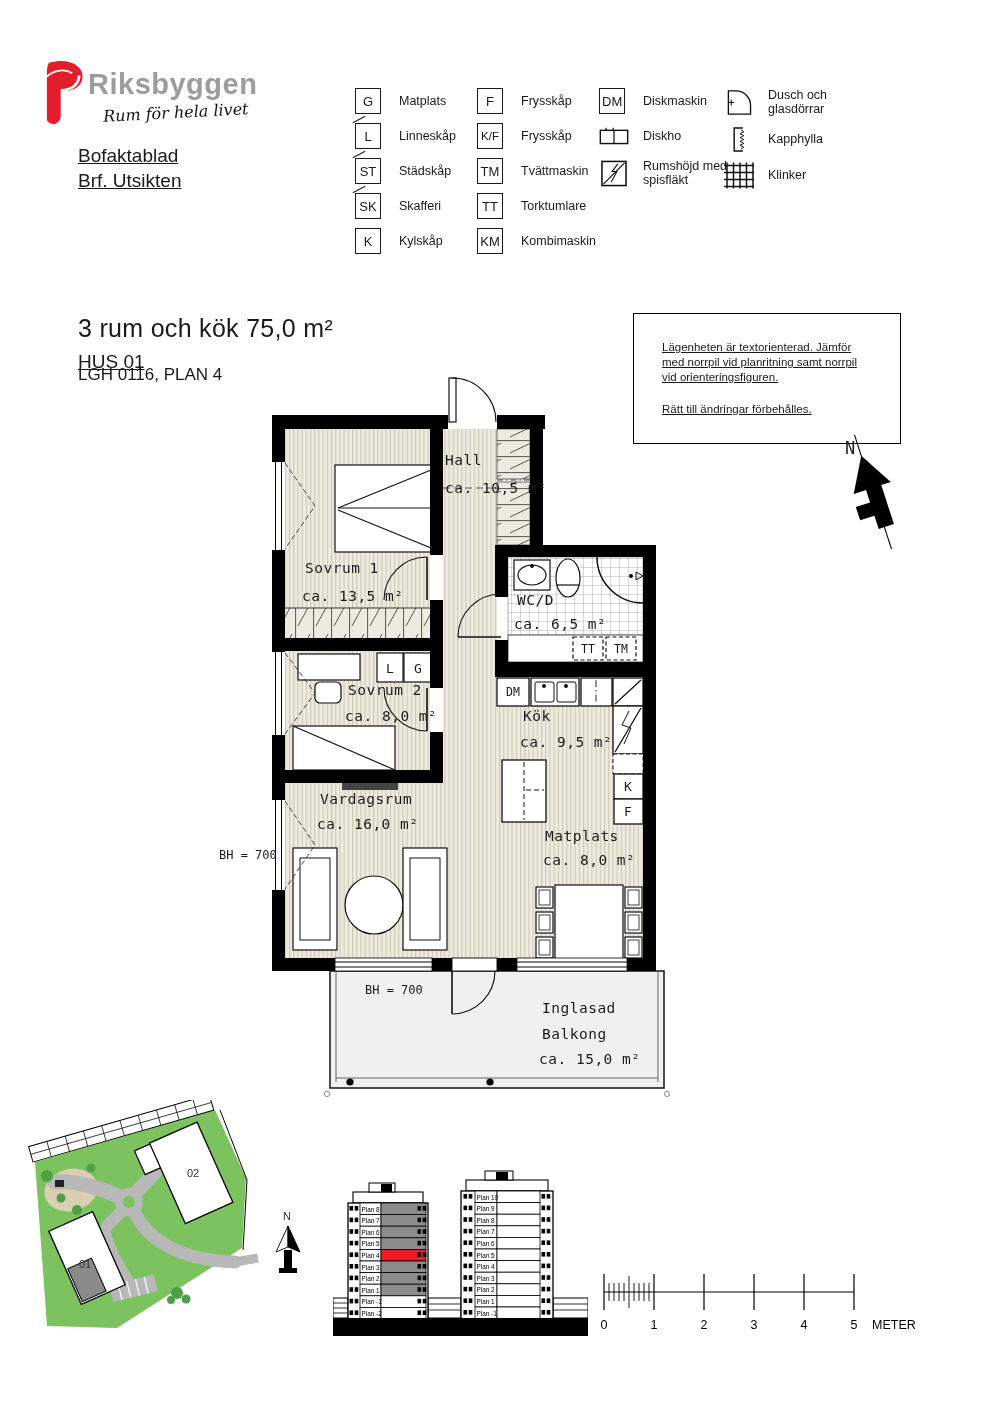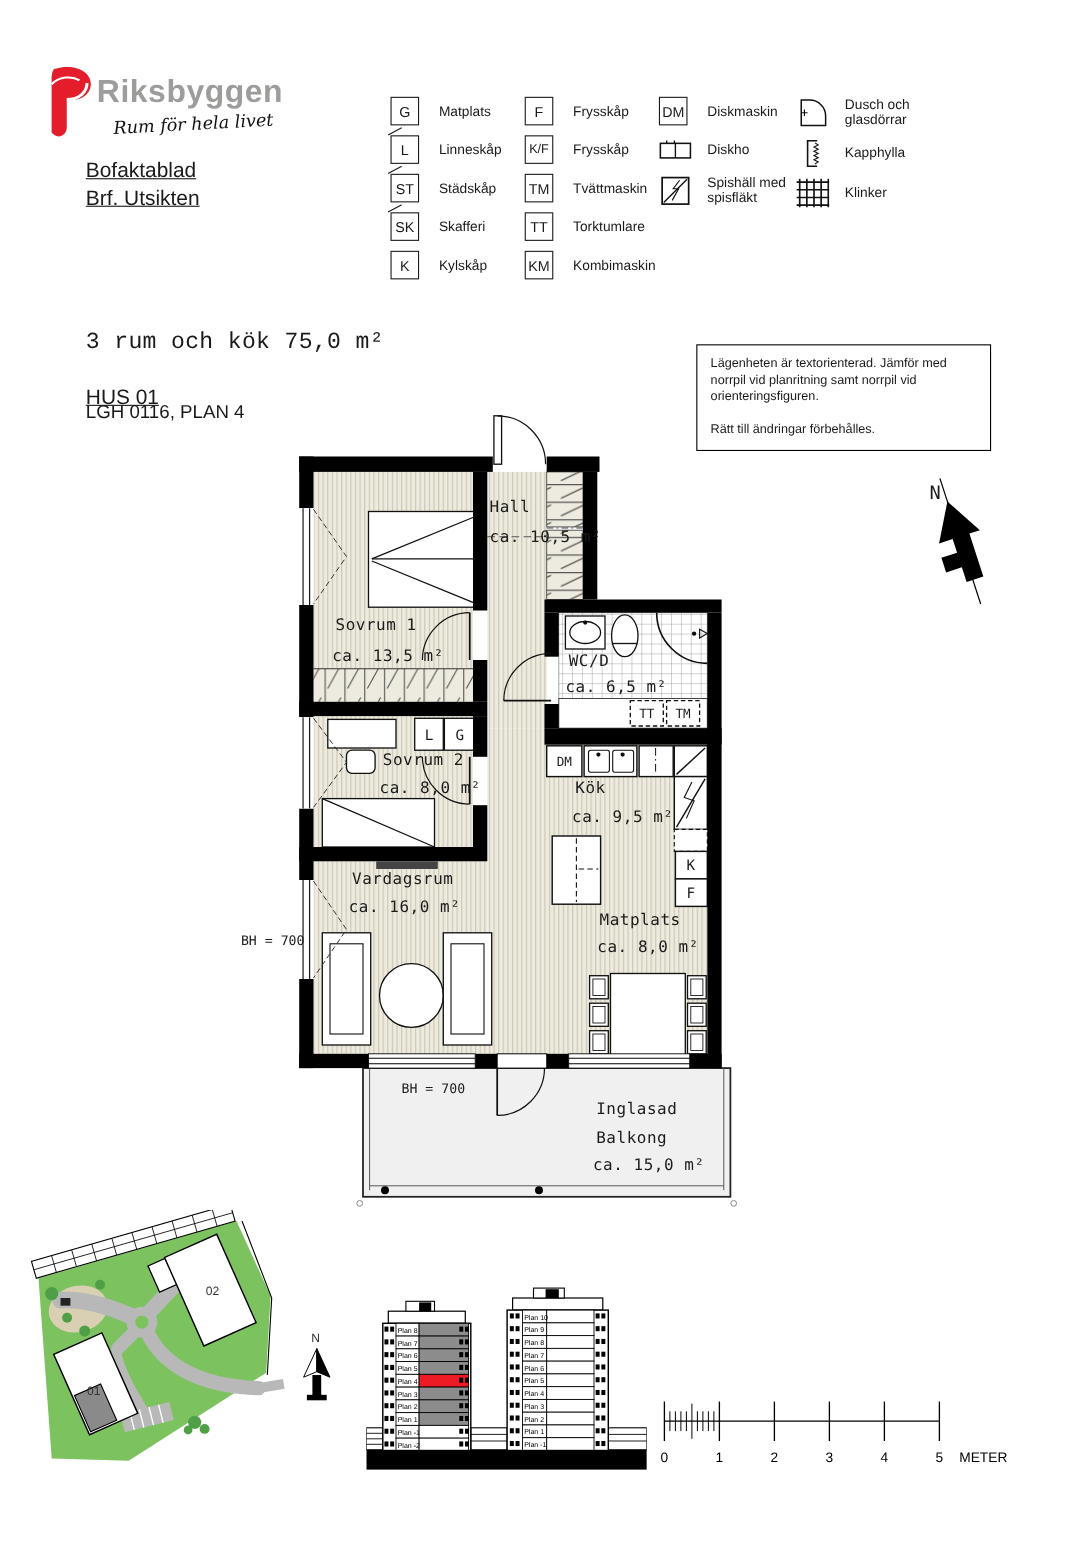--- a/index.html
+++ b/index.html
@@ -23,27 +23,27 @@
   .sym-box{min-width:26px;height:26px;box-sizing:border-box;border:1.6px solid #1a1a1a;background:#fff;
            display:flex;align-items:center;justify-content:center;font-size:13px;padding:0 2px;position:relative;}
   .sym-box.wide{font-size:11.5px;}
   .sym-box.tall::after{content:"";position:absolute;left:-4px;bottom:-7px;width:14px;
            border-top:1.4px solid #1a1a1a;transform:rotate(-28deg);}
   .legend-label{font-size:12.5px;line-height:1.15;white-space:pre-line;}
   .sym-svg{display:flex;align-items:center;}
   .sym-svg svg{width:30px;height:27px;}
 
   
-  .apt-title{left:78px;top:300px;font-size:21px;letter-spacing:.3px;font-family:Liberation Mono, monospace;}
+  .apt-title{left:78px;top:314px;font-size:25px;letter-spacing:.3px;}
   .house-label{left:78px;top:351px;font-size:19px;text-decoration:underline;}
   .unit-label{left:78px;top:365px;font-size:17px;}
 
   .notice-box{left:633px;top:313px;width:268px;border:1.6px solid #000;padding:10px 12px;
               font-size:11.5px;line-height:1.32;box-sizing:border-box;}
-  .notice-box p{margin:0;}
+  .notice-box p{margin:16px;text-decoration:underline;}
   .notice-box p + p{margin-top:14px;}
 
   
   text.pl{font-family:"DejaVu Sans Mono",monospace;font-size:14.5px;fill:#1b1b1b;letter-spacing:.5px;}
   text.pls{font-family:"DejaVu Sans Mono",monospace;font-size:12px;fill:#1b1b1b;}
   text.plx{font-family:"DejaVu Sans Mono",monospace;font-size:11.5px;fill:#1b1b1b;text-anchor:middle;}
   text.plb{font-family:"DejaVu Sans Mono",monospace;font-size:13px;fill:#1b1b1b;text-anchor:middle;}
   text.site{font-family:"Liberation Sans",sans-serif;font-size:11px;fill:#333;}
   text.num{font-family:"Liberation Sans",sans-serif;font-size:12.5px;fill:#000;}
 </style>
@@ -151,21 +151,21 @@
       <div class="legend-row">
         <div class="legend-sym-wrap">
           <div class="sym-svg">
             <svg viewBox="0 0 28 28">
               <rect x="1.5" y="1.5" width="25" height="25" fill="none" stroke="#111" stroke-width="1.6"></rect>
               <line x1="3" y1="25" x2="25" y2="3" stroke="#111" stroke-width="1.3"></line>
               <polyline points="11,23 17,12 12,12 18,4" fill="none" stroke="#111" stroke-width="1.1"></polyline>
             </svg>
           </div>
         </div>
-        <div class="legend-label">Spishäll med
+        <div class="legend-label">Rumshöjd med
 spisfläkt</div>
       </div>
     </div>
   <div class="legend-col" id="legend-col-4">
       <div class="legend-row">
         <div class="legend-sym-wrap">
           <div class="sym-svg">
             <svg viewBox="0 0 30 28">
               <path d="M4,2 H12 A15,15 0 0 1 27,17 V26 H4 Z" fill="none" stroke="#111" stroke-width="1.4"></path>
               <line x1="4" y1="14" x2="10" y2="14" stroke="#111" stroke-width="1.1"></line>

